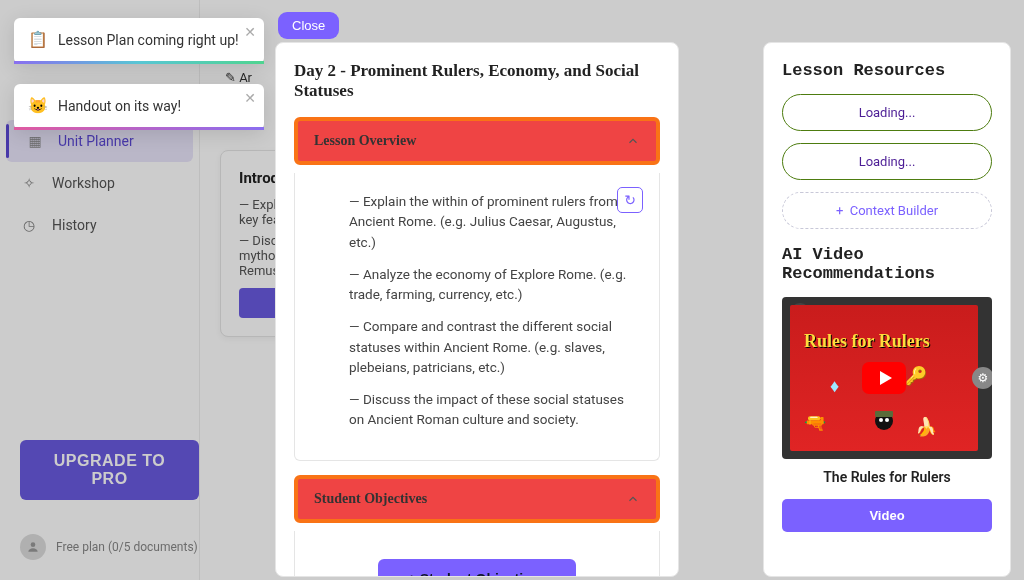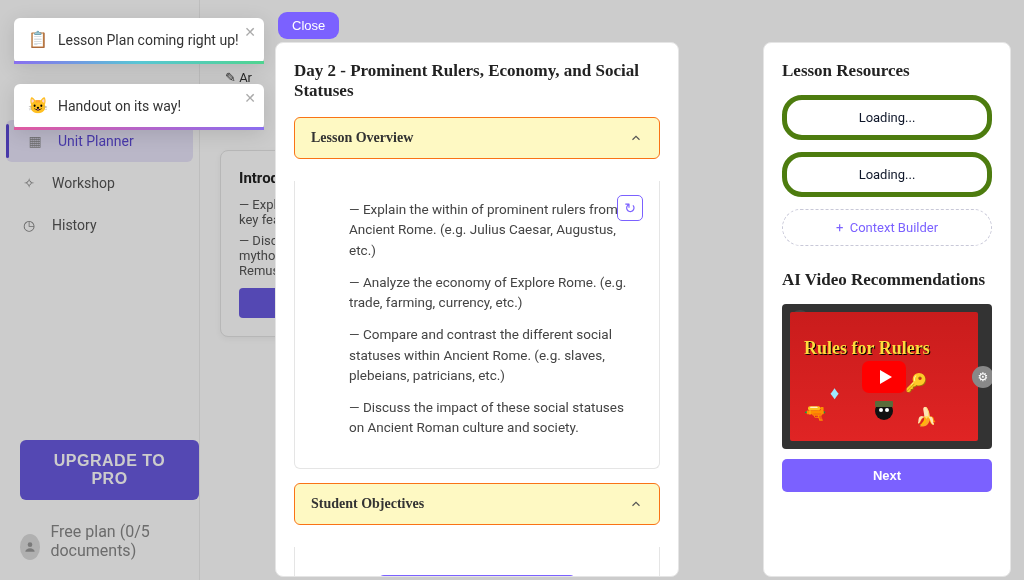--- a/index.html
+++ b/index.html
@@ -4,49 +4,49 @@
 <style>
 * { box-sizing: border-box; margin: 0; padding: 0; }
 body { font-family: -apple-system, BlinkMacSystemFont, 'Segoe UI', Roboto, sans-serif; background: #fff; overflow: hidden; }
 .root { width: 1024px; height: 580px; position: relative; }
 .sidebar { position: absolute; left: 0; top: 0; width: 200px; height: 100%; background: #fff; border-right: 1px solid #eee; padding: 10px 0; }
 .nav-item { display: flex; align-items: center; padding: 12px 20px; color: #555; font-size: 14px; cursor: pointer; gap: 14px; }
 .nav-item.active { background: #e9e5fb; color: #5b48d4; border-radius: 6px; margin: 0 6px; position: relative; }
 .nav-item.active::before { content: ''; position: absolute; left: 0; top: 4px; bottom: 4px; width: 3px; background: #5b48d4; border-radius: 2px; }
 .nav-icon { width: 18px; height: 18px; display: inline-flex; align-items: center; justify-content: center; color: #888; }
 .upgrade { position: absolute; bottom: 80px; left: 20px; background: #6a5ae0; color: #fff; border: none; padding: 12px 20px; border-radius: 6px; font-size: 16px; font-weight: 600; letter-spacing: 0.5px; cursor: pointer; }
-.footer { position: absolute; bottom: 20px; left: 20px; display: flex; align-items: flex-end; gap: 10px; color: #888; font-size: 16px; }
+.footer { position: absolute; bottom: 20px; left: 20px; display: flex; align-items: center; gap: 10px; color: #888; font-size: 12px; }
 .avatar { width: 26px; height: 26px; border-radius: 50%; background: #ddd; display: inline-flex; align-items: center; justify-content: center; color: #888; }
 .bg-card { position: absolute; left: 220px; top: 150px; width: 300px; background: #fff; border: 1px solid #e5e5e5; border-radius: 8px; padding: 18px; box-shadow: 0 2px 6px rgba(0,0,0,0.05); }
 .bg-card h4 { font-size: 15px; color: #222; margin-bottom: 10px; }
 .bg-card p { font-size: 13px; color: #555; margin-bottom: 6px; }
 .bg-btn { background: #6a5ae0; height: 30px; width: 80px; border-radius: 4px; margin-top: 10px; }
 .bg-anchor { position: absolute; left: 225px; top: 70px; font-size: 13px; color: #333; }
 .overlay { position: absolute; left: 0; top: 0; width: 1024px; height: 580px; background: rgba(0,0,0,0.20); }
 .toast { position: absolute; background: #fff; border-radius: 6px; box-shadow: 0 4px 20px rgba(0,0,0,0.12); padding: 12px 14px; display: flex; align-items: center; gap: 10px; font-size: 14px; color: #333; width: 250px; }
 .toast .emoji { font-size: 16px; }
 .toast .close { position: absolute; right: 8px; top: 6px; color: #aaa; cursor: pointer; font-size: 14px; }
 .toast1 { left: 14px; top: 18px; border-bottom: 3px solid; border-image: linear-gradient(90deg,#8a6ef0,#58c6d4,#4fd48f) 1; }
 .toast2 { left: 14px; top: 84px; border-bottom: 3px solid; border-image: linear-gradient(90deg,#e05aa0,#8a6ef0) 1; }
 .panel { position: absolute; background: #fff; border: 1px solid #e5e5e5; border-radius: 8px; }
 .panel-main { left: 275px; top: 42px; width: 404px; height: 535px; overflow: hidden; }
 .panel-side { left: 763px; top: 42px; width: 248px; height: 535px; padding: 18px; overflow: hidden; }
 .close-btn { position: absolute; left: 278px; top: 12px; background: #7b61ff; color: #fff; border: none; padding: 6px 14px; border-radius: 9px; font-size: 13px; cursor: pointer; }
 .panel-main-inner { padding: 18px; }
 .panel-title { font-size: 17px; font-weight: 700; color: #222; margin-bottom: 16px; font-family: Georgia, serif; }
-.section { background: #fef9c3; border: 1px solid #f97316; border-radius: 6px; margin-bottom: 22px; }
+.section { background: #ef4444; border: 4px solid #f97316; border-radius: 6px; margin-bottom: 8px; }
 .section-header { display: flex; justify-content: space-between; align-items: center; padding: 12px 16px; font-family: Georgia, serif; font-size: 14px; font-weight: 700; color: #333; cursor: pointer; }
 .section-body { background: #fff; border: 1px solid #e5e5e5; border-top: none; border-radius: 0 0 6px 6px; padding: 18px 24px 18px 54px; position: relative; }
 .section-body p { font-size: 13.5px; color: #444; margin-bottom: 12px; line-height: 1.5; }
 .refresh { position: absolute; right: 16px; top: 14px; width: 26px; height: 26px; border: 1.5px solid #7b61ff; border-radius: 5px; display: flex; align-items: center; justify-content: center; color: #7b61ff; cursor: pointer; font-size: 14px; }
 .add-btn { display: block; margin: 14px auto 0; background: #7b61ff; color: #0f172a; border: none; padding: 12px 30px; border-radius: 6px; font-size: 14px; font-weight: 600; cursor: pointer; }
-.side-heading { font-family: Liberation Serif, serif; font-size: 17px; font-weight: 700; color: #222; margin-bottom: 14px; }
-.pill { display: block; border: 5px solid #4d7c0f; border-radius: 20px; padding: 10px; text-align: center; color: #0f172a; font-size: 13px; margin-bottom: 12px; cursor: pointer; }
+.side-heading { font-family: Liberation Mono, monospace; font-size: 17px; font-weight: 700; color: #222; margin-bottom: 14px; }
+.pill { display: block; border: 1px solid #4d7c0f; border-radius: 20px; padding: 10px; text-align: center; color: #4c1d95; font-size: 13px; margin-bottom: 12px; cursor: pointer; }
 .pill.dotted { border: 1px dashed #c8c8d8; color: #7b61ff; }
-.video-box { background: #111; border-radius: 4px; overflow: hidden; position: relative; height: 145px; margin-bottom: 10px; background: linear-gradient(#333,#333); }
+.video-box { background: #111; border-radius: 4px; overflow: hidden; position: relative; height: 162px; margin-bottom: 10px; background: linear-gradient(#333,#333); }
 .video-inner { position: absolute; inset: 8px 14px 8px 8px; background: linear-gradient(180deg,#c91c1c 0%,#e02424 100%); border-radius: 2px; display: flex; align-items: center; justify-content: center; }
 .video-title-overlay { position: absolute; top: 6px; left: 8px; right: 8px; display: flex; align-items: center; gap: 6px; color: #fff; font-size: 11px; }
 .video-title-overlay .dot { width: 20px; height: 20px; border-radius: 50%; background: #444; display: inline-flex; align-items: center; justify-content: center; font-size: 11px;}
 .video-big-text { position: absolute; top: 26px; left: 14px; color: #ffdb3c; font-weight: 900; font-size: 18px; font-family: Georgia, serif; text-shadow: 1px 1px 0 #000; }
 .play { width: 44px; height: 32px; background: #ff0000; border-radius: 7px; display: flex; align-items: center; justify-content: center; position: relative; z-index: 2;}
 .play::after { content: ''; border-left: 12px solid #fff; border-top: 7px solid transparent; border-bottom: 7px solid transparent; margin-left: 3px; }
 .gear-badge { position: absolute; right: -2px; top: 50%; transform: translateY(-50%); width: 22px; height: 22px; background: #888; border-radius: 50%; display: flex; align-items: center; justify-content: center; color: #fff; font-size: 12px; }
 .video-caption { text-align: center; font-size: 14px; font-weight: 600; color: #222; margin-bottom: 14px; }
 .next-btn { display: block; width: 100%; background: #7b61ff; color: #fff; border: none; padding: 9px; border-radius: 5px; font-size: 13px; font-weight: 600; cursor: pointer; }
 .chev { width: 14px; height: 14px; }
@@ -143,21 +143,21 @@
 </div>
 
 <div class="panel panel-side">
   <h3 class="side-heading">Lesson Resources</h3>
   <div class="pill">Loading...</div>
   <div class="pill">Loading...</div>
   <div class="pill dotted">
     <span>+</span>&nbsp;&nbsp;<span>Context Builder</span>
   </div>
 
-  <h3 class="side-heading" style="margin-top:24px">AI Video Recommendations</h3>
+  <h3 class="side-heading" style="margin-top:16px">AI Video Recommendations</h3>
   <div class="video-box">
     <div class="video-title-overlay">
       <span class="dot">⚙</span>
       <span>The Rules for Rule...</span>
     </div>
     <div class="video-inner">
       <div class="video-big-text">Rules for Rulers</div>
       <span class="deco" style="left:14px;bottom:18px">🔫</span>
       <span class="deco" style="left:40px;top:70px;color:#9fe8ff">♦</span>
       <span class="deco" style="right:50px;top:60px;color:#ffdb3c">🔑</span>
@@ -165,16 +165,17 @@
       <div class="play"></div>
       <svg style="position:absolute;bottom:8px;left:50%;transform:translateX(-50%)" width="34" height="34">
             <circle cx="17" cy="12" r="9" fill="#111"></circle>
             <circle cx="14" cy="11" r="2" fill="#fff"></circle>
             <circle cx="20" cy="11" r="2" fill="#fff"></circle>
             <rect x="8" y="2" width="18" height="6" rx="1" fill="#5a6b3a"></rect>
           </svg>
     </div>
     <span class="gear-badge">⚙</span>
   </div>
-  <button class="next-btn">Next</button>
+  <div class="video-caption">The Rules for Rulers</div>
+  <button class="next-btn">Video</button>
 </div>
 
 </div>
 
 </body></html>

